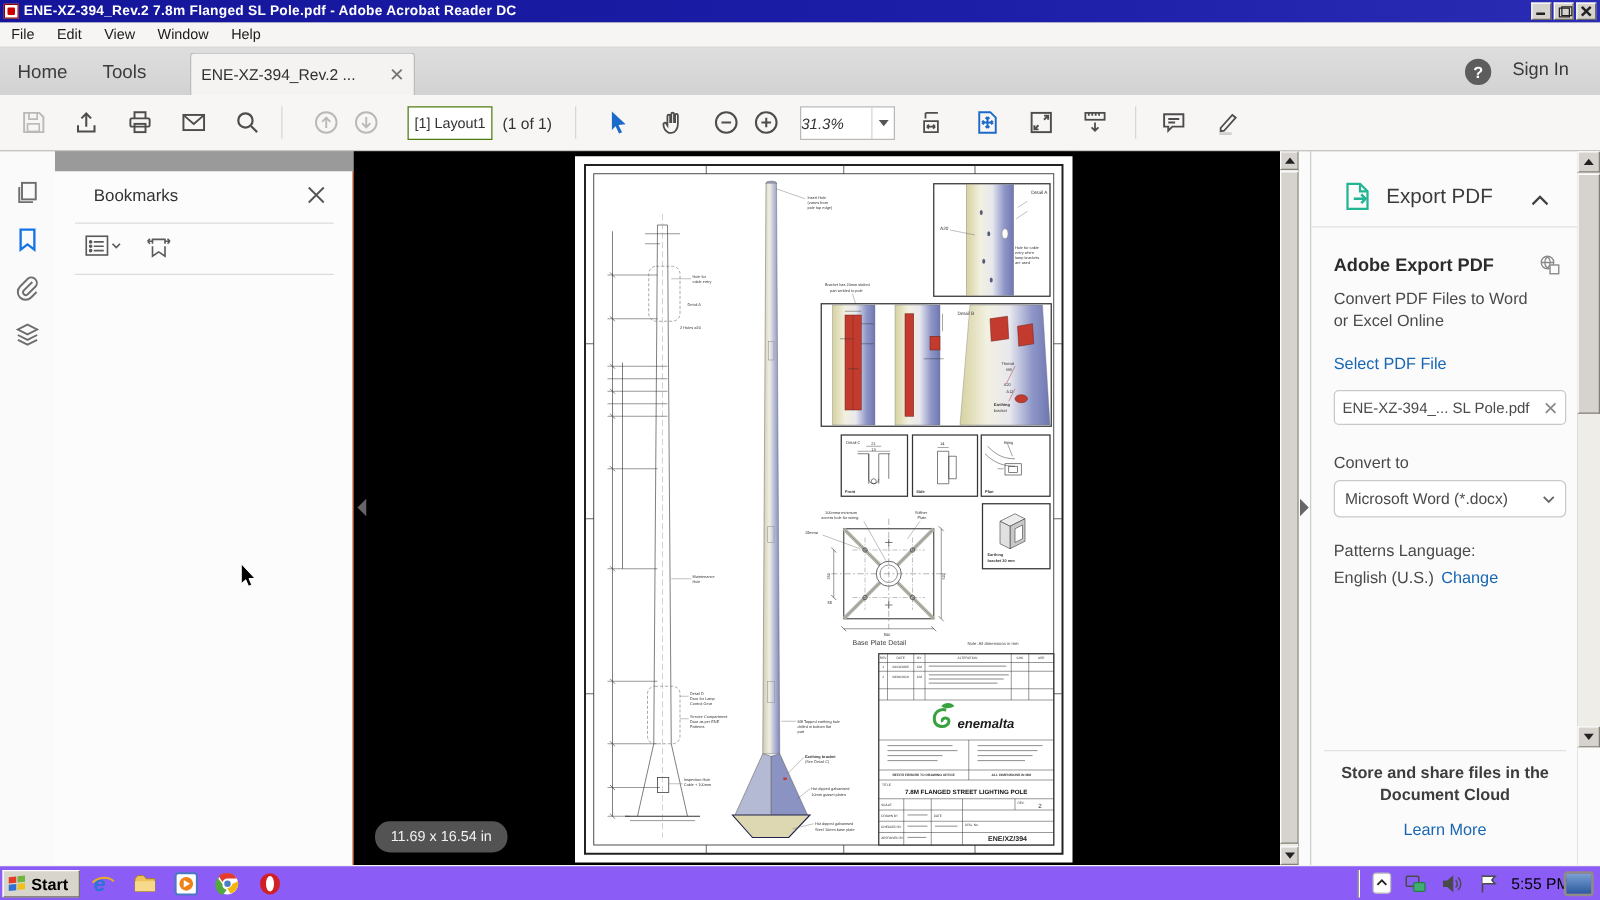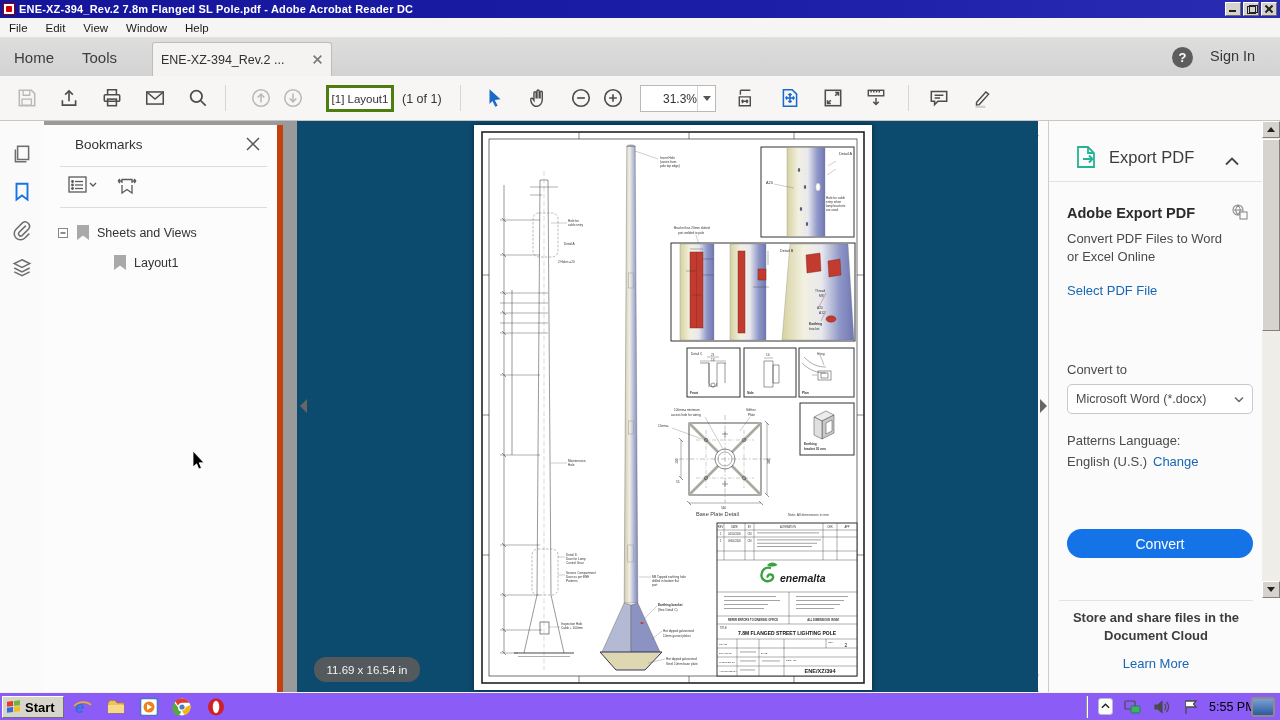--- a/index.html
+++ b/index.html
@@ -48,48 +48,48 @@
 
   
   .toolbar { position:absolute; left:0; top:76px; width:1280px; height:45px; background:#f7f6f5;
     border-bottom:1px solid #c6c6c6; }
   .tb { position:absolute; top:11px; width:22px; height:22px; color:#4d4d4d; }
   .tb svg { width:100%; height:100%; display:block; }
   .tb.dis { color:#b9b9b9; }
   .tb.blue { color:#1b6ac9; }
   .tbdiv { position:absolute; top:9px; width:1px; height:26px; background:#d7d6d4; }
   .layoutbox { position:absolute; left:326px; top:9px; width:68px; height:27px; background:#fff;
-    border:3px solid #4d7c0f; font-size:11.5px; color:#333; display:flex; align-items:center; justify-content:center; }
+    border:1px solid #4d7c0f; font-size:11.5px; color:#333; display:flex; align-items:center; justify-content:center; }
   .pagecount { position:absolute; left:402px; top:9px; height:27px; display:flex; align-items:center;
     font-size:12.5px; color:#333; }
   .zoombox { position:absolute; left:640px; top:9px; width:76px; height:27px; background:#fff;
     border:1px solid #b9b9b9; display:flex; align-items:center; }
-  .zoombox .zval { font-size:12px; color:#333; flex:1; text-align:right; }
+  .zoombox .zval { font-size:12px; color:#333; flex:1; text-align:left;font-style:italic; }
   .zoombox .zcaret { width:18px; height:100%; border-left:1px solid #d5d5d5; display:flex; align-items:center; justify-content:center; }
   .caret-down { width:0; height:0; border-left:4px solid transparent; border-right:4px solid transparent; border-top:5px solid #555; }
 
   
   .main { position:absolute; left:0; top:121px; width:1280px; height:571px; background:#9a9a9a; }
 
   .bmstrip { position:absolute; left:0; top:0; width:44px; height:571px; background:#fafafa; }
   .bmstrip .si { position:absolute; left:11px; width:22px; height:22px; color:#6e6e6e; }
   .bmstrip .si svg { width:100%; height:100%; }
   .bmstrip .si.active { color:#1473e6; }
 
-  .bmpanel { position:absolute; left:44px; top:4px; width:239px; height:571px; background:#fcfcfc;
-    border-right:6px solid #c2410c;text-align:right; }
+  .bmpanel { position:absolute; left:44px; top:16px; width:239px; height:571px; background:#fcfcfc;
+    border-right:1px solid #c2410c;text-align:right; }
   .bm-title { position:absolute; left:31px; top:12px; font-size:13.5px; color:#333; }
   .bm-close { position:absolute; left:200px; top:10px; width:18px; height:18px; color:#555; }
   .bm-hr { position:absolute; left:16px; width:207px; height:1px; background:#dcdcdc; }
   .bm-tool { position:absolute; top:50px; color:#5a5a5a; }
   .bm-row { position:absolute; left:0; width:239px; height:24px; display:flex; align-items:center; }
   .bm-row .bmk { width:14px; height:16px; color:#8d8d8d; flex:0 0 auto; }
   .bm-row .lbl { font-size:12.5px; color:#333; margin-left:7px; }
 
-  .docarea { position:absolute; left:297px; top:0; width:756px; height:571px; background:#0c4a6e; overflow:hidden; }
+  .docarea { position:absolute; left:283px; top:0; width:756px; height:571px; background:#000000; overflow:hidden; }
   .page { position:absolute; left:177px; top:4px; width:398px; height:565px; background:#fff;
     box-shadow:0 0 5px rgba(0,0,0,.45); }
   .sizetip { position:absolute; left:17px; top:536px; width:106px; height:25px; background:rgba(90,90,90,.92);
     border-radius:12px; color:#f2f2f2; font-size:11.5px; display:flex; align-items:center; justify-content:center; }
 
   
   .sb-v { position:absolute; background:#efede8; }
   .sb-btn { position:absolute; left:0; width:100%; background:#d6d3ce; border:1px solid;
     border-color:#fff #828078 #828078 #fff; display:flex; align-items:center; justify-content:center; }
   .sb-tri-up { width:0; height:0; border-left:4px solid transparent; border-right:4px solid transparent; border-bottom:5px solid #222; }
@@ -356,40 +356,20 @@
           </svg>
       </span>
       <span class="bm-tool" style="left:70px">
         <svg width="26" height="22" viewBox="0 0 26 22" fill="none" stroke="#5a5a5a" stroke-width="1.3">
             <path d="M8 8V4.5h10V8M8 10v8l5-3.5 5 3.5v-8"></path>
             <path d="M4 6h4M4 6l2-2M4 6l2 2M22 6h-4M22 6l-2-2M22 6l-2 2"></path>
           </svg>
       </span>
       <div class="bm-hr" style="top:82px"></div>
 
-      <div class="bm-row" style="top:96px; padding-left:14px">
-        <svg width="10" height="10" viewBox="0 0 10 10">
-            <rect x="0.5" y="0.5" width="9" height="9" fill="#fff" stroke="#888"></rect>
-            <path d="M2.5 5h5" stroke="#444" stroke-width="1.2"></path>
-          </svg>
-        <span class="bmk" style="margin-left:8px">
-          <svg viewBox="0 0 14 16">
-              <path d="M1 0h12v15l-6-4.5L1 15z" fill="#a9a9a9"></path>
-            </svg>
-        </span>
-        <span class="lbl">Sheets and Views</span>
-      </div>
-      <div class="bm-row" style="top:126px; padding-left:69px">
-        <span class="bmk">
-          <svg viewBox="0 0 14 16">
-              <path d="M1 0h12v15l-6-4.5L1 15z" fill="#a9a9a9"></path>
-            </svg>
-        </span>
-        <span class="lbl">Layout1</span>
-      </div>
     </div>
 
     <span class="cursor-arrow">
       <svg viewBox="0 0 13 19">
           <path d="M1 0v16l3.6-3.2L6.8 18l2.6-1.1-2.2-5.1H12z" fill="#000" stroke="#fff" stroke-width="0.8"></path>
         </svg>
     </span>
 
     <div class="docarea">
 
@@ -721,34 +701,39 @@
         <svg viewBox="0 0 18 18" fill="none" stroke="#8a8a8a" stroke-width="1.1">
             <circle cx="7" cy="7" r="5"></circle>
             <path d="M2.5 7h9M7 2.2c-3 3-3 6.8 0 9.6M7 2.2c3 3 3 6.8 0 9.6"></path>
             <rect x="9" y="9" width="7" height="7" fill="#fbfbfb"></rect>
           </svg>
       </span>
       <div class="rp-desc" style="top:110px">Convert PDF Files to Word</div>
       <div class="rp-desc" style="top:128px">or Excel Online</div>
       <div class="rp-link" style="left:18px; top:162px">Select PDF File</div>
 
+      <div class="rp-pill">
+        <span class="fname">ENE-XZ-394_... SL Pole.pdf</span>
+        <svg width="11" height="11" viewBox="0 0 10 10">
+            <path d="M1.5 1.5 8.5 8.5M8.5 1.5 1.5 8.5" stroke="#8a8a8a" stroke-width="1.3"></path>
+          </svg>
+      </div>
 
       <div class="rp-text" style="top:241px">Convert to</div>
       <div class="rp-select">
         <span class="fmt">Microsoft Word (*.docx)</span>
         <svg class="chev-dn" viewBox="0 0 10 7">
             <path d="M1 1.5 5 5.5 9 1.5" fill="none" stroke="#666" stroke-width="1.5"></path>
           </svg>
       </div>
 
       <div class="rp-text" style="top:312px">Patterns Language:</div>
       <div class="rp-text" style="top:333px">English (U.S.)</div>
       <div class="rp-link" style="left:104px; top:333px">Change</div>
 
-      <div class="convertbtn">Convert</div>
 
       <div class="rp-hr" style="top:479px; left:10px; width:194px;"></div>
       <div class="store1" style="top:489px">Store and share files in the</div>
       <div class="store2" style="top:507px">Document Cloud</div>
       <div class="learnmore" style="top:535px">Learn More</div>
     </div>
 
     <div class="sb-v" style="left:1262px; top:0; width:18px; height:477px;">
       <div class="sb-btn" style="top:0; height:17px;">
           <span class="sb-tri-up"></span>

